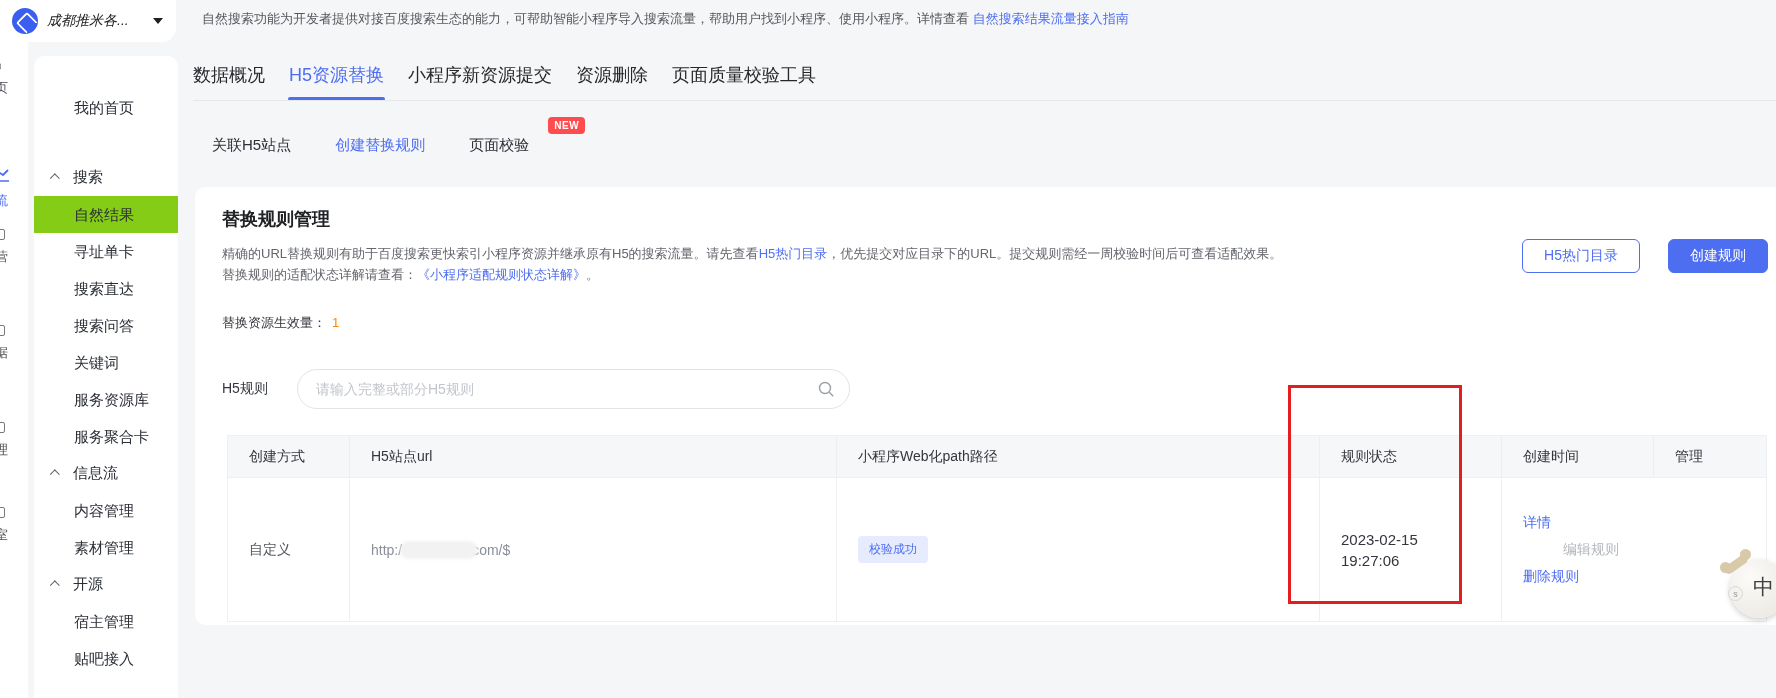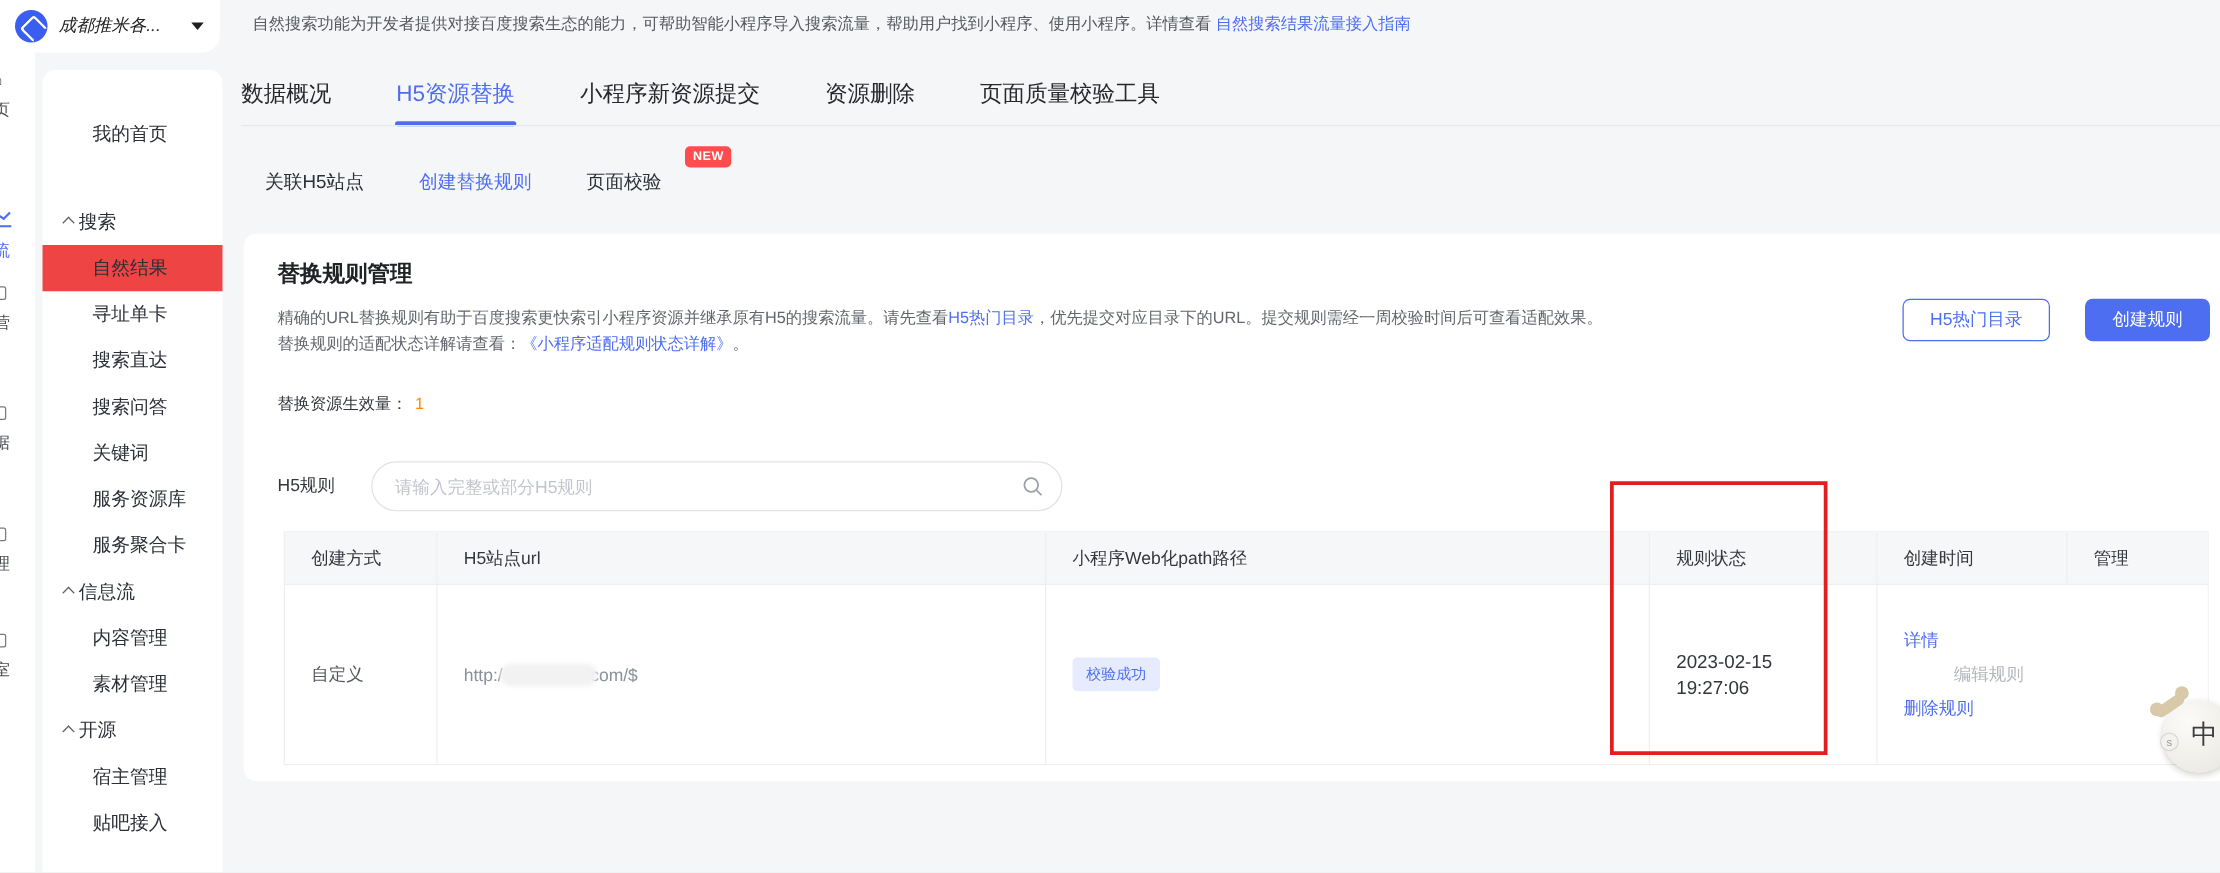--- a/index.html
+++ b/index.html
@@ -18,31 +18,31 @@
   
   .workspace { position:absolute; left:0; top:0; width:176px; height:42px; background:#fff; border-radius:0 0 14px 0; display:flex; align-items:center; z-index:3;font-style:italic; }
   .logo-circle { width:26px; height:26px; border-radius:50%; background:#3a5ef0; margin-left:12px; position:relative; flex:0 0 auto; }
   .logo-circle::after { content:""; position:absolute; left:7px; top:7px; width:12px; height:12px; border:2px solid #fff; border-radius:3px; transform:rotate(45deg); border-right-color:transparent; }
   .ws-name { margin-left:9px; font-size:14px; color:#222; white-space:nowrap; overflow:hidden; }
   .caret-down { margin-left:auto; margin-right:13px; width:0; height:0; border-left:5px solid transparent; border-right:5px solid transparent; border-top:6px solid #1f1f1f; flex:0 0 auto; }
 
   
   .sidebar { position:absolute; left:34px; top:56px; width:144px; bottom:0; background:#fff; border-radius:10px 10px 0 0; padding-top:34px; z-index:2; }
   .side-home { height:36px; line-height:36px; padding-left:40px; font-size:15px; color:#2b2f36; margin-bottom:33px; }
-  .side-section { height:37px; padding-left:18px; font-size:15px; color:#2b2f36; display:flex; align-items:center; gap:4px; }
+  .side-section { height:37px; padding-left:18px; font-size:15px; color:#2b2f36; display:flex; align-items:center; gap:14px; }
   .chev-up { width:7px; height:7px; border-left:1.6px solid #5f6368; border-top:1.6px solid #5f6368; transform:rotate(45deg) translateY(1px); }
   .side-item { height:37px; line-height:37px; padding-left:40px; font-size:15px; color:#2b2f36; cursor:pointer; }
-  .side-item.active { background:#ef4444; }
+  .side-item.active { background:#84cc16; }
 
   
   .top-desc { position:absolute; left:202px; top:10px; font-size:13px; color:#55585e; white-space:nowrap; z-index:1; }
   .link { color:#4e6ef2; cursor:pointer; text-decoration:none; }
 
   
-  .tabs { position:absolute; left:193px; top:53px; height:48px; display:flex; gap:52px; align-items:center; }
+  .tabs { position:absolute; left:193px; top:53px; height:48px; display:flex; gap:24px; align-items:center; }
   .tab { position:relative; height:48px; line-height:44px; font-size:18px; color:#26282c; cursor:pointer; white-space:nowrap; }
   .tab.active { color:#4e6ef2; }
   .tab.active::after { content:""; position:absolute; left:-1px; right:-1px; bottom:0; height:4px; background:#4e6ef2; border-radius:2px; }
   .tabs-divider { position:absolute; left:193px; right:0; top:100px; height:1px; background:#e7e8ea; }
 
   
   .subtabs { position:absolute; left:212px; top:128px; height:34px; display:flex; gap:44px; align-items:center; }
   .subtab { position:relative; font-size:15px; color:#2b2f36; cursor:pointer; white-space:nowrap; }
   .subtab.active { color:#4e6ef2; }
   .badge-new { position:absolute; top:-19px; right:-56px; background:#ff4d4f; color:#fff; font-size:10px; font-weight:bold; letter-spacing:.5px; padding:3px 6px; border-radius:4px; }
@@ -59,21 +59,21 @@
   .effective-val { color:#ff8800; margin-left:6px; }
 
   .filter { position:absolute; left:27px; top:158px; display:flex; align-items:center;margin-top:24px; }
   .filter-label { width:75px; font-size:14px; color:#33363c; }
   .search-box { position:relative; width:553px; height:40px; }
   .search-box input { width:100%; height:100%; border:1px solid #e2e3e7; border-radius:20px; padding:0 46px 0 18px; font-size:14px; color:#333; outline:none; background:#fff; font-family:inherit; }
   .search-box input::placeholder { color:#c2c5cc; }
   .search-icon { position:absolute; right:15px; top:11px; width:18px; height:18px; cursor:pointer; }
 
   
-  .rules-table { position:absolute; left:32px; top:238px; width:1540px; border:1px solid #edeff2; }
+  .rules-table { position:absolute; left:32px; top:248px; width:1540px; border:1px solid #edeff2; }
   .thead, .trow { display:grid; grid-template-columns:121px 487px 483px 182px 152px auto; }
   .thead { background:#f6f7f8; height:42px; border-bottom:1px solid #edeff2; }
   .th { display:flex; align-items:center; padding-left:21px; font-size:14px; color:#33363c; }
   .trow { height:143px; background:#fff; }
   .td { display:flex; align-items:center; padding-left:21px; font-size:14px; color:#55585e; }
   .thead > div + div, .trow > div + div { border-left:1px solid #edeff2; }
   .url-text { color:#8a8f99; display:flex; align-items:center; }
   .redaction { display:inline-block; width:78px; height:18px; background:#f2f2f3; border-radius:9px; margin:0 -6px 0 -2px; filter:blur(1.5px); }
   .badge-status { background:#e6ecfe; color:#4e6ef2; font-size:12px; padding:5px 11px; border-radius:4px; white-space:nowrap; }
   .td-time { flex-direction:column; align-items:flex-start; justify-content:center; gap:4px; font-size:15px; color:#33363c; }

